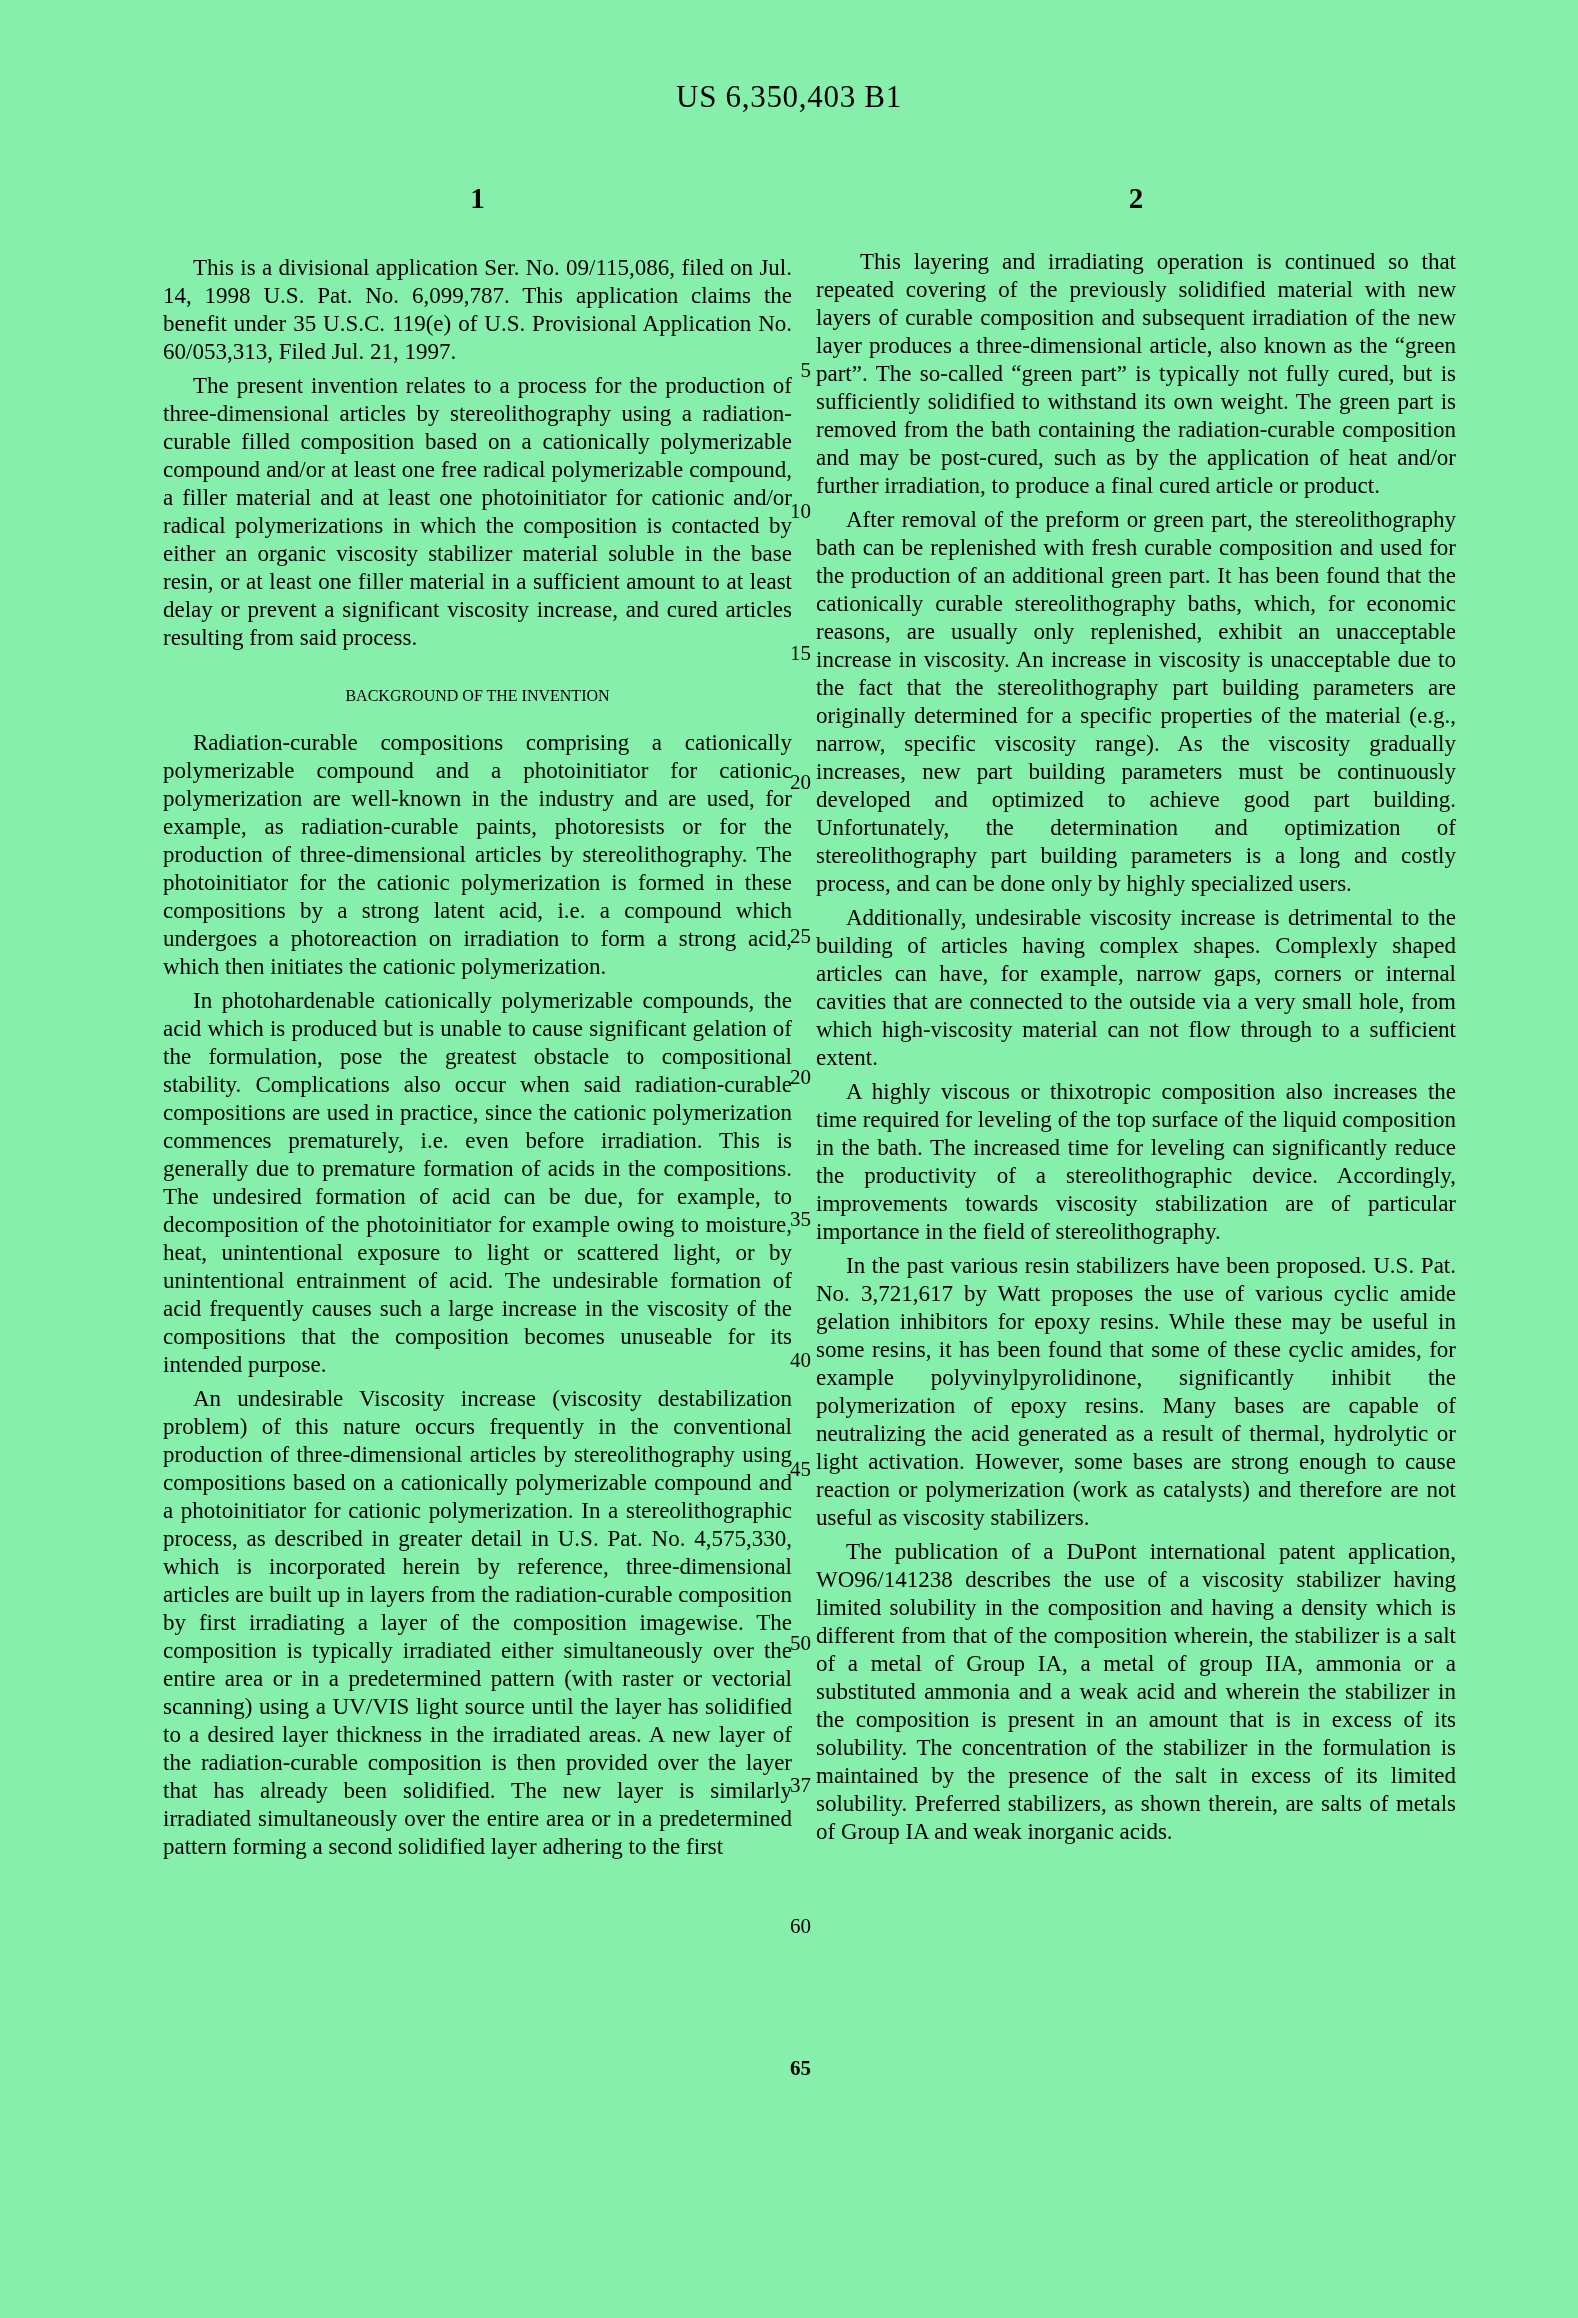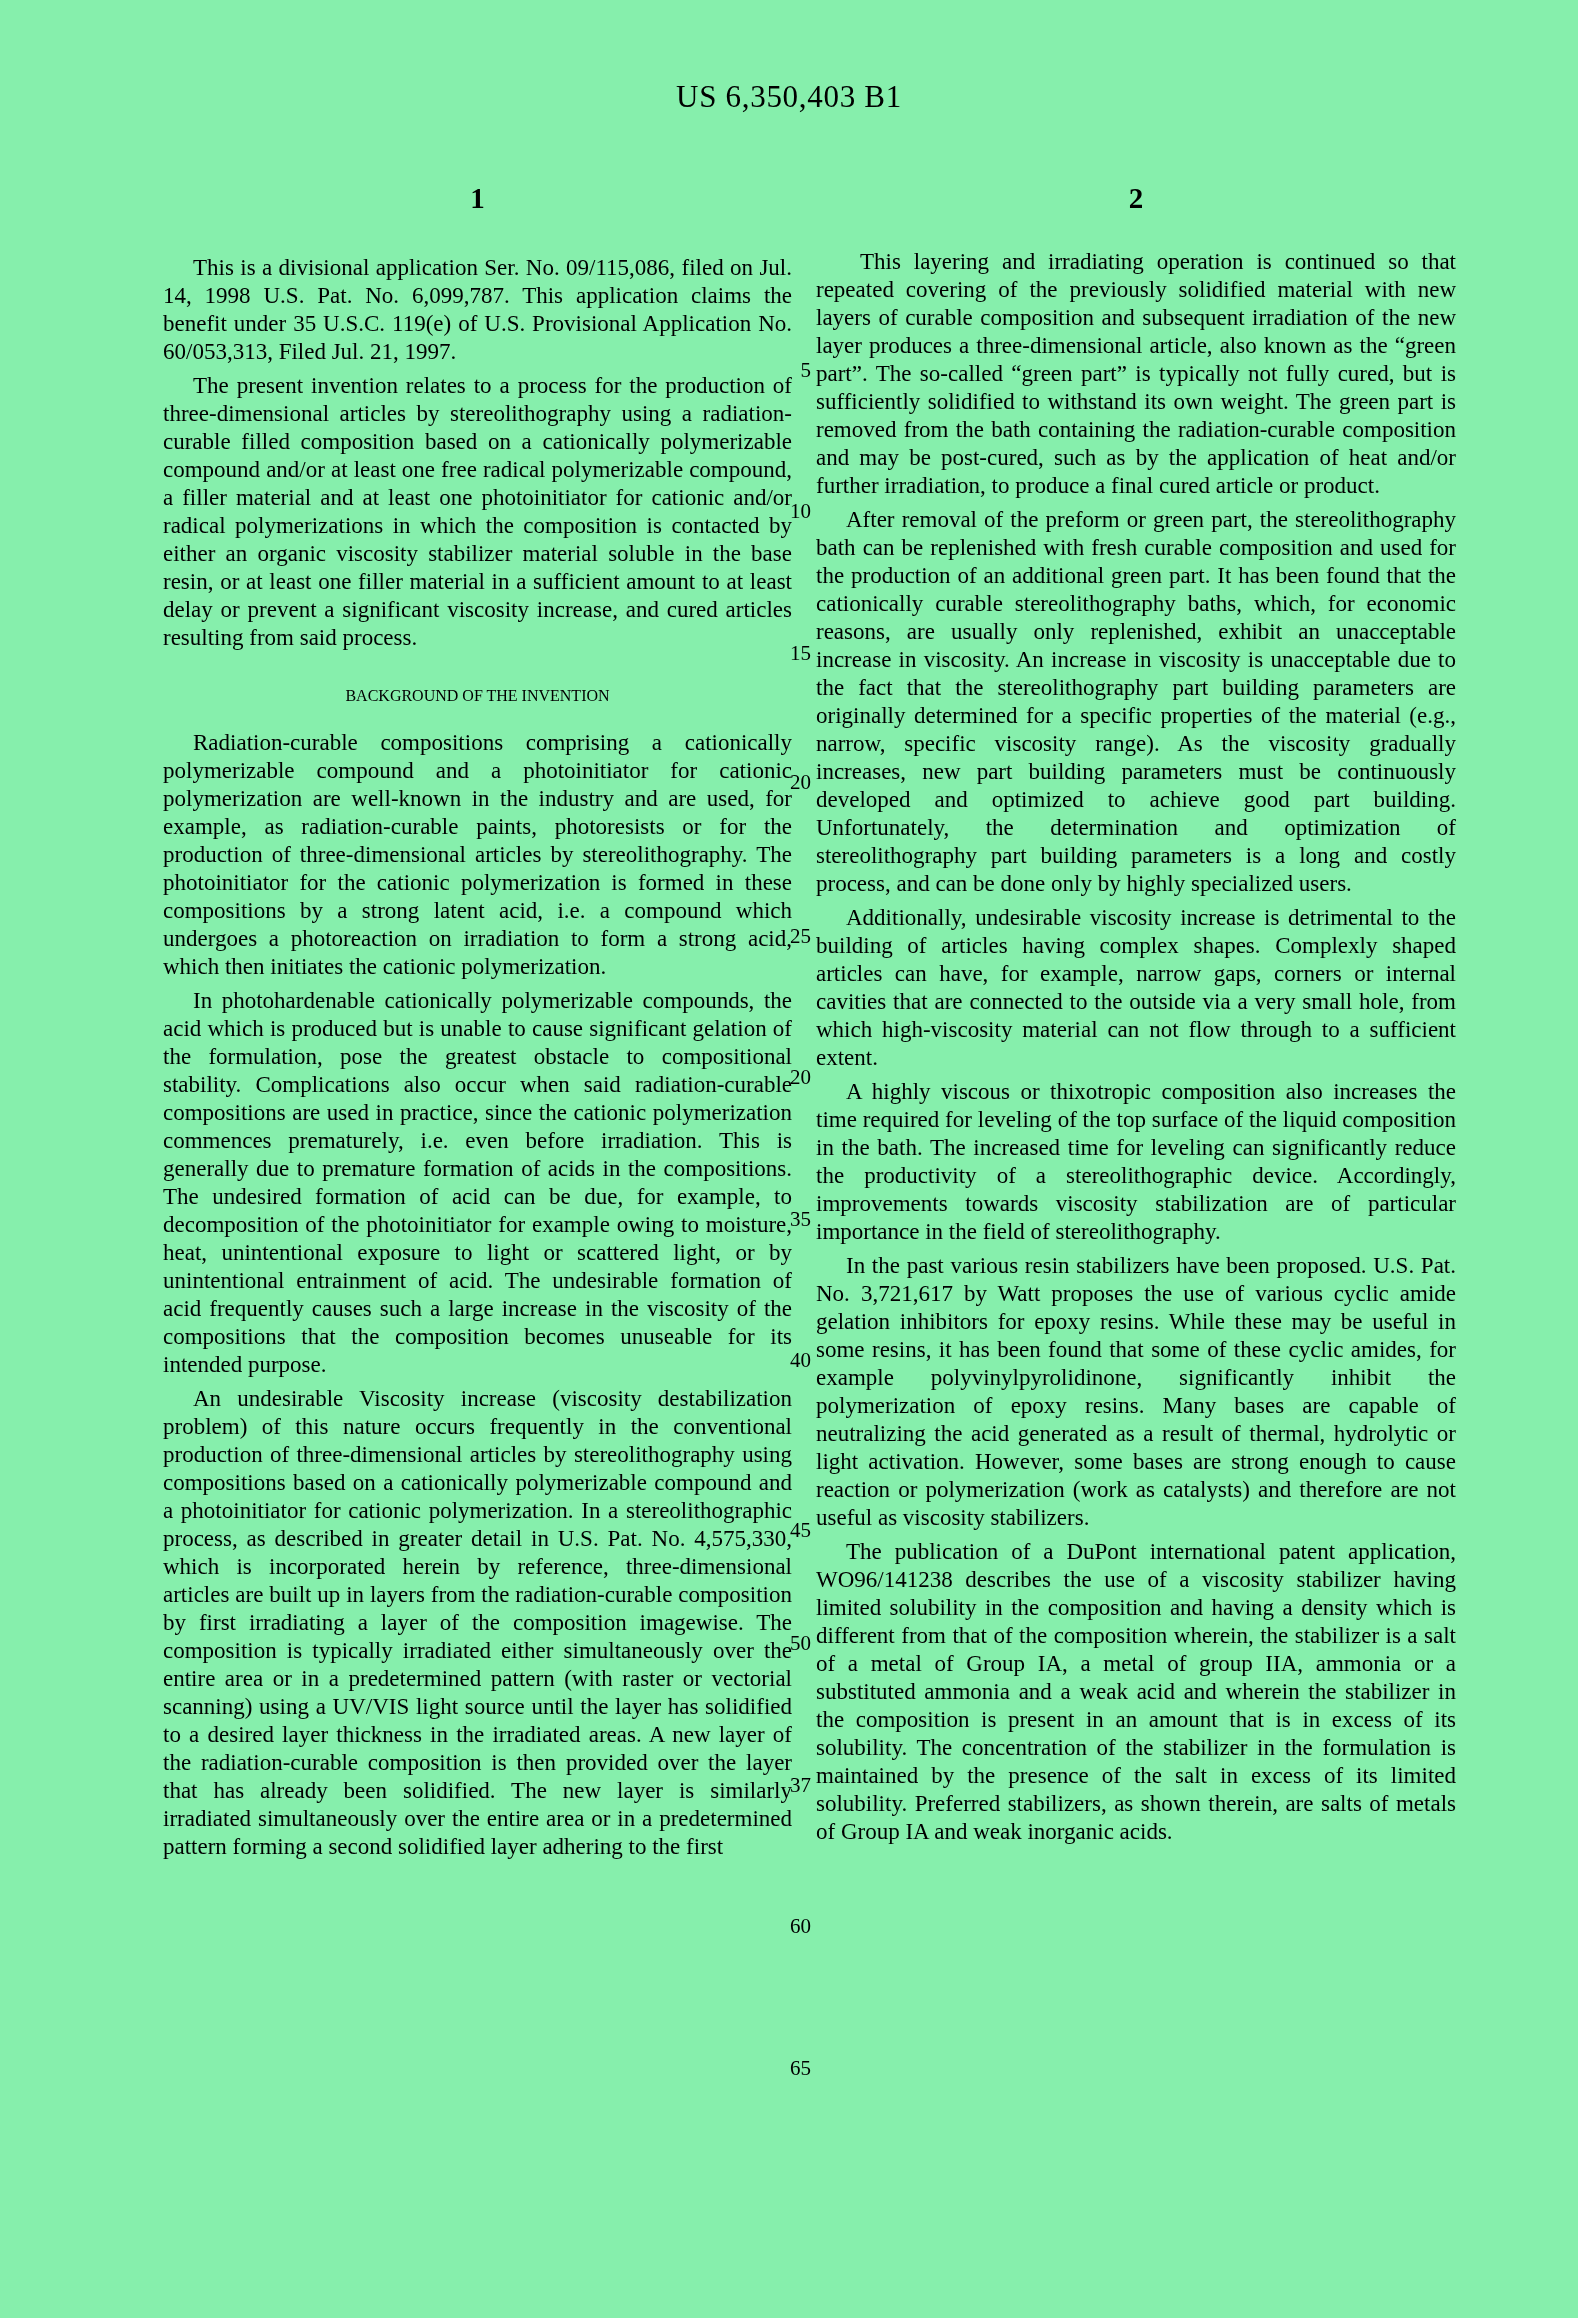--- a/index.html
+++ b/index.html
@@ -103,25 +103,25 @@
 
   <div id="gutter">
       <div class="gutter-num" style="top: 356px;">5</div>
       <div class="gutter-num" style="top: 497px;">10</div>
       <div class="gutter-num" style="top: 639px;">15</div>
       <div class="gutter-num" style="top: 768px;">20</div>
       <div class="gutter-num" style="top: 922px;">25</div>
       <div class="gutter-num" style="top: 1063px;">20</div>
       <div class="gutter-num" style="top: 1205px;">35</div>
       <div class="gutter-num" style="top: 1346px;">40</div>
-      <div class="gutter-num" style="top: 1516px; text-align: right;">45</div>
+      <div class="gutter-num" style="top: 1455px; text-align: right;">45</div>
       <div class="gutter-num" style="top: 1629px;">50</div>
       <div class="gutter-num" style="top: 1771px;">37</div>
       <div class="gutter-num" style="top: 1912px;">60</div>
-      <div class="gutter-num" style="top: 2054px;">65</div>
+      <div class="gutter-num" style="top: 2054px; font-weight: bold;">65</div>
     </div>
 
   <div class="col col-right">
     <p class="body-p" style="margin-top:0; text-indent:44px;">This layering and irradiating operation is continued so that repeated covering of the previously solidified material with new layers of curable composition and subsequent irradiation of the new layer produces a three-dimensional article, also known as the “green part”. The so-called “green part” is typically not fully cured, but is sufficiently solidified to withstand its own weight. The green part is removed from the bath containing the radiation-curable composition and may be post-cured, such as by the application of heat and/or further irradiation, to produce a final cured article or product.</p>
 
     <p class="body-p">After removal of the preform or green part, the stereolithography bath can be replenished with fresh curable composition and used for the production of an additional green part. It has been found that the cationically curable stereolithography baths, which, for economic reasons, are usually only replenished, exhibit an unacceptable increase in viscosity. An increase in viscosity is unacceptable due to the fact that the stereolithography part building parameters are originally determined for a specific properties of the material (e.g., narrow, specific viscosity range). As the viscosity gradually increases, new part building parameters must be continuously developed and optimized to achieve good part building. Unfortunately, the determination and optimization of stereolithography part building parameters is a long and costly process, and can be done only by highly specialized users.</p>
 
     <p class="body-p">Additionally, undesirable viscosity increase is detrimental to the building of articles having complex shapes. Complexly shaped articles can have, for example, narrow gaps, corners or internal cavities that are connected to the outside via a very small hole, from which high-viscosity material can not flow through to a sufficient extent.</p>
 
     <p class="body-p">A highly viscous or thixotropic composition also increases the time required for leveling of the top surface of the liquid composition in the bath. The increased time for leveling can significantly reduce the productivity of a stereolithographic device. Accordingly, improvements towards viscosity stabilization are of particular importance in the field of stereolithography.</p>

